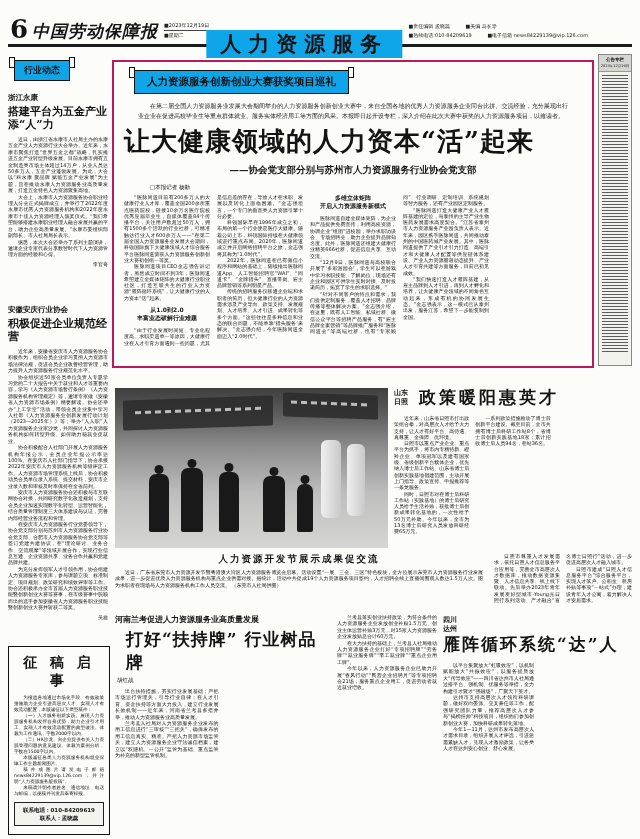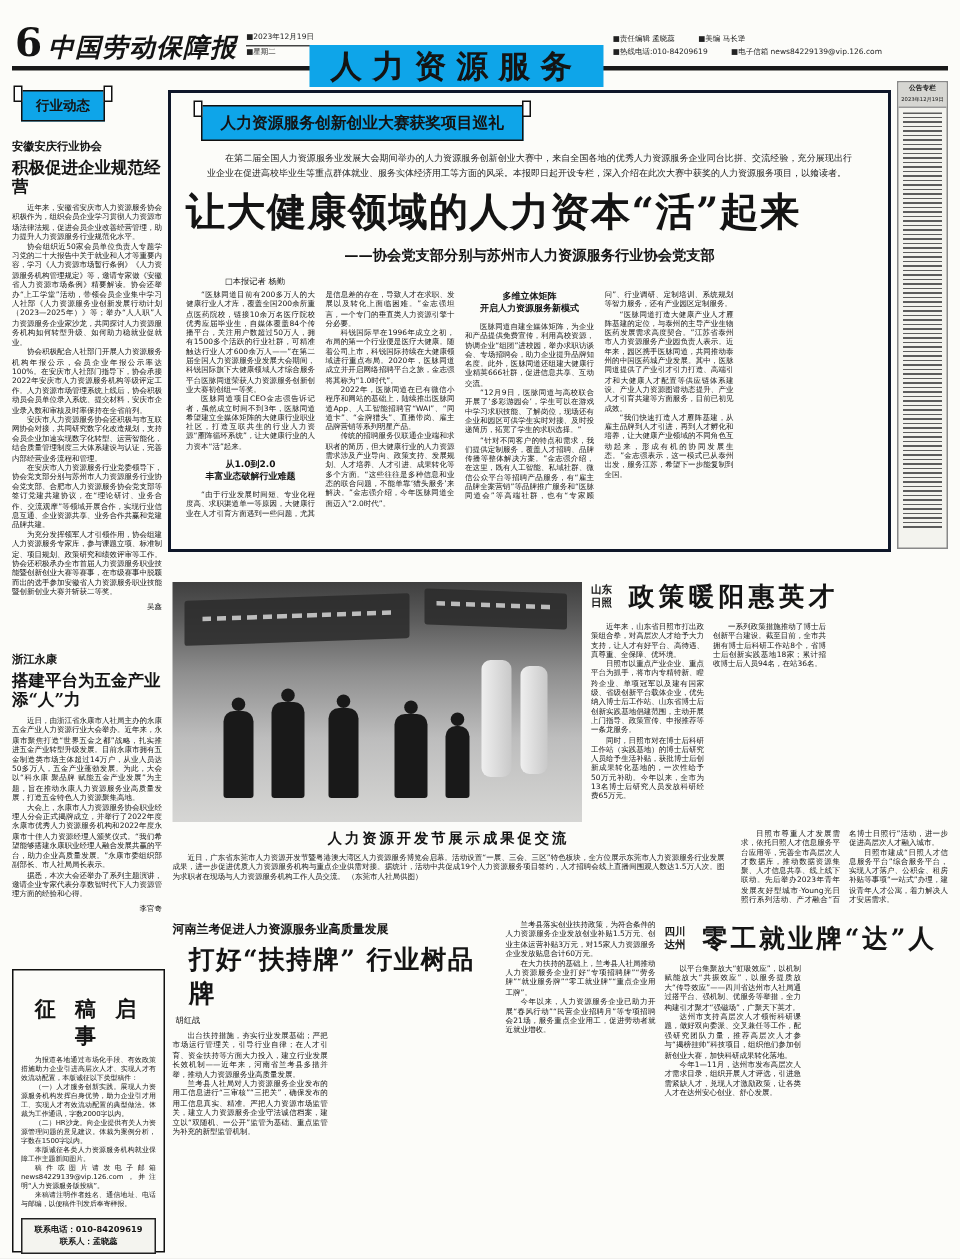--- a/index.html
+++ b/index.html
@@ -20,21 +20,21 @@
       background:#0ea5e9;padding:0 14px;font-size:21px;font-weight:900;letter-spacing:7px;
       font-family:"DejaVu Serif",serif;z-index:3;text-align:center;}
   
   .scroll{display:inline-block;position:relative;border:1px solid #111;background:#0ea5e9;
           padding:4px 12px;font-weight:900;}
   .scroll:before,.scroll:after{content:"";position:absolute;top:-4px;width:4px;height:9px;
           border:1px solid #111;background:#fff;}
   .scroll:before{left:-6px;} .scroll:after{right:-6px;}
   
   .feature{position:absolute;left:112px;top:60px;width:482px;height:308px;
-           border:2px solid #0f172a;background:#fcfcf9;padding:8px 10px;box-sizing:border-box;}
+           border:2px solid #be185d;background:#fcfcf9;padding:8px 10px;box-sizing:border-box;}
   .feature .scroll{font-size:10.5px;margin-left:10px;}
   .feat-intro{font-family:"DejaVu Serif",serif;font-size:6px;line-height:9.5px;
       text-align:justify;text-indent:2em;color:#222;margin:7px 14px 4px 14px;}
   .feat-hl{font-size:26px;font-weight:700;letter-spacing:1px;
       font-family:"DejaVu Serif",serif;margin-top:4px;}
   .feat-sub{font-size:9.5px;font-weight:700;text-align:center;margin-top:5px;}
   .feat-by{font-size:5.5px;margin:7px 0 3px 26px;}
   .feat-body{column-count:5;column-gap:7px;height:152px;column-fill:auto;
       font-size:5px;line-height:6.3px;text-align:justify;}
   p.bp{margin:0;text-indent:2em;}
@@ -44,21 +44,21 @@
   .sidebar .scroll{font-size:9px;margin:4px 0 0 6px;padding:3px 9px;}
   .side-art{margin-top:12px;}
   .kicker{font-size:7.5px;font-weight:700;margin:2px 0;}
   .side-hl{font-size:11px;font-weight:900;font-family:"DejaVu Serif",serif;
       line-height:13px;margin:1px 0 5px 0;}
   .side-body{font-size:5px;line-height:6.4px;text-align:justify;}
   .sign{text-align:right;font-size:5px;margin-top:3px;}
   #art-anqing{min-height:330px;} #art-yongkang{min-height:200px;}
   
   .subm{position:absolute;left:8px;top:646px;width:102px;height:189px;border:1.5px solid #111;
-        box-sizing:border-box;padding:15px 5px 4px 5px;background:#fcfcf9;}
+        box-sizing:border-box;padding:5px 5px 4px 5px;background:#fcfcf9;}
   .subm-title{font-size:14px;font-weight:900;letter-spacing:4px;text-align:center;margin:2px 0 5px 0;}
   .subm-body{font-size:4.6px;line-height:6px;text-align:justify;}
   .subm-contact{border:1px solid #222;margin-top:5px;padding:3px 2px;text-align:center;
       font-size:5.5px;font-weight:700;line-height:8px;background:#f4f4ef;}
   
   .photo{position:absolute;left:115px;top:388px;width:273px;height:160px;overflow:hidden;
      background:linear-gradient(180deg,#3f3f3f 0%,#5c5c5c 16%,#8f8f8f 38%,#bdbdbd 65%,#d6d6d4 100%);}
   .ceilbanner{position:absolute;background:#2b2b2b;opacity:.85;border-radius:2px;}
   .cb1{left:8px;top:10px;width:150px;height:30px;transform:skewY(-2deg);}
   .cb2{left:168px;top:6px;width:95px;height:24px;transform:skewY(2deg);}
@@ -172,44 +172,44 @@
       <p class="bp">“12月9日，医脉同道与高校联合开展了‘多彩游园会’，学生可以在游戏中学习求职技能、了解岗位，现场还有企业和园区可供学生实时对接、及时投递简历，拓宽了学生的求职选择。”</p>
       <p class="bp">“针对不同客户的特点和需求，我们提供定制服务，覆盖人才招聘、品牌传播等整体解决方案。”金志强介绍，在这里，既有人工智能、私域社群、微信公众平台等招聘产品服务，有“雇主品牌全案营销”等品牌推广服务和“医脉同道会”等高端社群，也有“专家顾问”、行业调研、定制培训、系统规划等智力服务，还有产业园区定制服务。</p>
       <p class="bp">“医脉同道打造大健康产业人才雁阵基建的定位，与泰州的主导产业生物医药发展需求高度契合。”江苏省泰州市人力资源服务产业园负责人表示。近年来，园区携手医脉同道，共同推动泰州的中国医药城产业发展。其中，医脉同道提供了产业引才引力打造、高端引才和大健康人才配置等供应链体系建设、产业人力资源图谱动态提升、产业人才引育共建等方面服务，目前已初见成效。</p>
       <p class="bp">“我们快速打造人才雁阵基建，从雇主品牌到人才引进，再到人才孵化和培养，让大健康产业领域的不同角色互动起来，形成有机的协同发展生态。”金志强表示，这一模式已从泰州出发，服务江苏，希望下一步能复制到全国。</p>
     </div>
   </div>
 
   <div class="sidebar">
     <div class="scroll">行业动态</div>
 
+    <div class="side-art" id="art-yongkang">
+      <div class="kicker">浙江永康</div>
+      <div class="side-hl">搭建平台为五金产业添“人”力</div>
+      <div class="side-body">
+        <p class="bp">近日，由浙江省永康市人社局主办的永康五金产业人力资源行业大会举办。近年来，永康市聚焦打造“世界五金之都”战略，扎实推进五金产业转型升级发展。目前永康市拥有五金制造类市场主体超过14万户，从业人员达50多万人，五金产业蓬勃发展。为此，大会以“科永康 聚品牌 赋能五金产业发展”为主题，旨在推动永康人力资源服务业高质量发展，打造五金特色人力资源聚集高地。</p>
+        <p class="bp">大会上，永康市人力资源服务协会职业经理人分会正式揭牌成立，并举行了2022年度永康市优秀人力资源服务机构和2022年度永康市十佳人力资源经理人颁奖仪式。“我们希望能够搭建永康职业经理人融合发展共赢的平台，助力企业高质量发展。”永康市委组织部副部长、市人社局局长表示。</p>
+        <p class="bp">据悉，本次大会还举办了系列主题演讲，邀请企业专家代表分享数智时代下人力资源管理方面的经验和心得。</p>
+        <div class="sign">李官奇</div>
+      </div>
+    </div>
+
     <div class="side-art" id="art-anqing">
       <div class="kicker">安徽安庆行业协会</div>
       <div class="side-hl">积极促进企业规范经营</div>
       <div class="side-body">
         <p class="bp">近年来，安徽省安庆市人力资源服务协会积极作为，组织会员企业学习贯彻人力资源市场法律法规，促进会员企业改善经营管理，助力提升人力资源服务行业规范化水平。</p>
         <p class="bp">协会组织近50家会员单位负责人专题学习党的二十大报告中关于就业和人才等重要内容，学习《人力资源市场暂行条例》《人力资源服务机构管理规定》等，邀请专家做《安徽省人力资源市场条例》精要解读。协会还举办“上工学堂”活动，带领会员企业集中学习人社部《人力资源服务业创新发展行动计划（2023—2025年）》等；举办“人人职”人力资源服务企业家沙龙，共同探讨人力资源服务机构如何转型升级、如何助力稳就业促就业。</p>
         <p class="bp">协会积极配合人社部门开展人力资源服务机构年报公示，会员企业年报公示率达100%。在安庆市人社部门指导下，协会承接2022年安庆市人力资源服务机构等级评定工作。人力资源市场管理系统上线后，协会积极动员会员单位录入系统、提交材料，安庆市企业录入数和审核及时率保持在全省前列。</p>
         <p class="bp">安庆市人力资源服务协会还积极与市互联网协会对接，共同研究数字化改造规划，支持会员企业加速实现数字化转型、运营智能化，结合质量管理制度三大体系建设与认证，完善内部经营业务流程和管理。</p>
         <p class="bp">在安庆市人力资源服务行业党委领导下，协会党支部分别与苏州市人力资源服务行业协会党支部、合肥市人力资源服务协会党支部等签订党建共建协议，在“理论研讨、业务合作、交流观摩”等领域开展合作，实现行业信息互通、企业资源共享、业务合作共赢和党建品牌共建。</p>
         <p class="bp">为充分发挥领军人才引领作用，协会组建人力资源服务专家库，参与课题立项、标准制定、项目规划、政策研究和绩效评审等工作。协会还积极承办全市首届人力资源服务职业技能暨创新创业大赛等赛事，在市级赛事中脱颖而出的选手参加安徽省人力资源服务职业技能暨创新创业大赛并斩获二等奖。</p>
         <div class="sign">吴鑫</div>
       </div>
     </div>
-
-    <div class="side-art" id="art-yongkang">
-      <div class="kicker">浙江永康</div>
-      <div class="side-hl">搭建平台为五金产业添“人”力</div>
-      <div class="side-body">
-        <p class="bp">近日，由浙江省永康市人社局主办的永康五金产业人力资源行业大会举办。近年来，永康市聚焦打造“世界五金之都”战略，扎实推进五金产业转型升级发展。目前永康市拥有五金制造类市场主体超过14万户，从业人员达50多万人，五金产业蓬勃发展。为此，大会以“科永康 聚品牌 赋能五金产业发展”为主题，旨在推动永康人力资源服务业高质量发展，打造五金特色人力资源聚集高地。</p>
-        <p class="bp">大会上，永康市人力资源服务协会职业经理人分会正式揭牌成立，并举行了2022年度永康市优秀人力资源服务机构和2022年度永康市十佳人力资源经理人颁奖仪式。“我们希望能够搭建永康职业经理人融合发展共赢的平台，助力企业高质量发展。”永康市委组织部副部长、市人社局局长表示。</p>
-        <p class="bp">据悉，本次大会还举办了系列主题演讲，邀请企业专家代表分享数智时代下人力资源管理方面的经验和心得。</p>
-        <div class="sign">李官奇</div>
-      </div>
-    </div>
   </div>
 
   <div class="subm">
     <div class="subm-title">征 稿 启 事</div>
     <div class="subm-body">
       <p class="bp">为报道各地通过市场化手段、有效政策措施助力企业引进高层次人才、实现人才有效流动配置，本版诚征以下类型稿件：</p>
       <p class="bp">（一）人才服务创新实践。展现人力资源服务机构发挥自身优势，助力企业引才用工、实现人才有效流动配置的典型做法。体裁为工作通讯，字数2000字以内。</p>
       <p class="bp">（二）HR沙龙。向企业提供有关人力资源管理问题的意见建议。体裁为案例分析，字数在1500字以内。</p>
       <p class="bp">本版诚征各类人力资源服务机构就业保障工作主题新闻图片。</p>
       <p class="bp">稿件或图片请发电子邮箱news84229139@vip.126.com，并注明“人力资源服务版投稿”。</p>
@@ -278,21 +278,21 @@
       <p class="bp">今年以来，人力资源服务企业已助力开展“春风行动”“民营企业招聘月”等专项招聘会21场，服务重点企业用工，促进劳动者就近就业增收。</p>
     </div>
   </div>
 
   <div class="dazhou">
     <div>
       <div class="reg-kicker">
         <div>四川</div>
         <div>达州</div>
       </div>
-      <div class="dz-hl">零工就业牌“达”人</div>
+      <div class="dz-hl">雁阵循环系统“达”人</div>
     </div>
     <div class="dz-body">
       <p class="bp">以平台集聚放大“虹吸效应”，以机制赋能放大“共振效应”，以服务提质放大“传导效应”——四川省达州市人社局通过搭平台、强机制、优服务等举措，全力构建引才聚才“强磁场”，广聚天下英才。</p>
       <p class="bp">达州市支持高层次人才领衔科研课题，做好双向委派、交叉兼任等工作，配强研究团队力量，推荐高层次人才参与“揭榜挂帅”科技项目，组织他们参加创新创业大赛，加快科研成果转化落地。</p>
       <p class="bp">今年1—11月，达州市发布高层次人才需求目录，组织开展人才评选，引进急需紧缺人才，兑现人才激励政策，让各类人才在达州安心创业、舒心发展。</p>
     </div>
   </div>
 
 </div>
 

